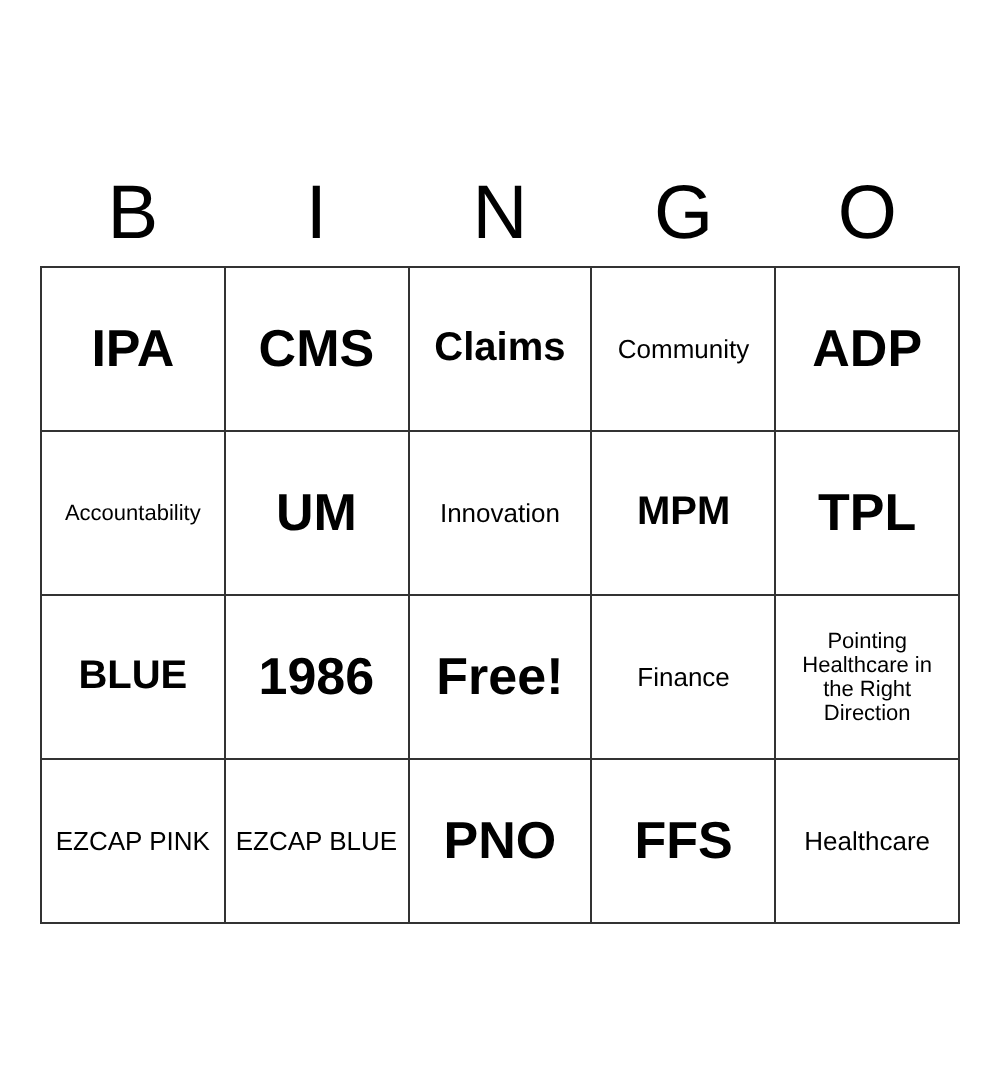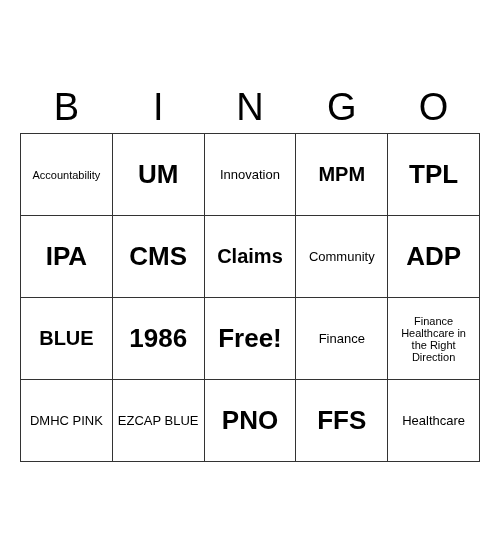--- a/index.html
+++ b/index.html
@@ -69,41 +69,41 @@
     <tr id="header-row">
         <th>B</th>
         <th>I</th>
         <th>N</th>
         <th>G</th>
         <th>O</th>
       </tr>
   </thead>
   <tbody id="body-rows">
       <tr>
+        <td class="cell-large">IPA</td>
+        <td class="cell-large">CMS</td>
+        <td class="cell-medium">Claims</td>
+        <td class="cell-small">Community</td>
+        <td class="cell-large">ADP</td>
+      </tr>
+      <tr>
         <td class="cell-tiny">Accountability</td>
         <td class="cell-large">UM</td>
         <td class="cell-small">Innovation</td>
         <td class="cell-medium">MPM</td>
         <td class="cell-large">TPL</td>
       </tr>
       <tr>
-        <td class="cell-large">IPA</td>
-        <td class="cell-large">CMS</td>
-        <td class="cell-medium">Claims</td>
-        <td class="cell-small">Community</td>
-        <td class="cell-large">ADP</td>
-      </tr>
-      <tr>
         <td class="cell-medium">BLUE</td>
         <td class="cell-large">1986</td>
         <td class="cell-large">Free!</td>
         <td class="cell-small">Finance</td>
-        <td class="cell-tiny">Finance Healthcare in the Right Direction</td>
+        <td class="cell-tiny">Pointing Healthcare in the Right Direction</td>
       </tr>
       <tr>
-        <td class="cell-small">DMHC PINK</td>
+        <td class="cell-small">EZCAP PINK</td>
         <td class="cell-small">EZCAP BLUE</td>
         <td class="cell-large">PNO</td>
         <td class="cell-large">FFS</td>
         <td class="cell-small">Healthcare</td>
       </tr>
     </tbody>
 </table>
 
 </body></html>

